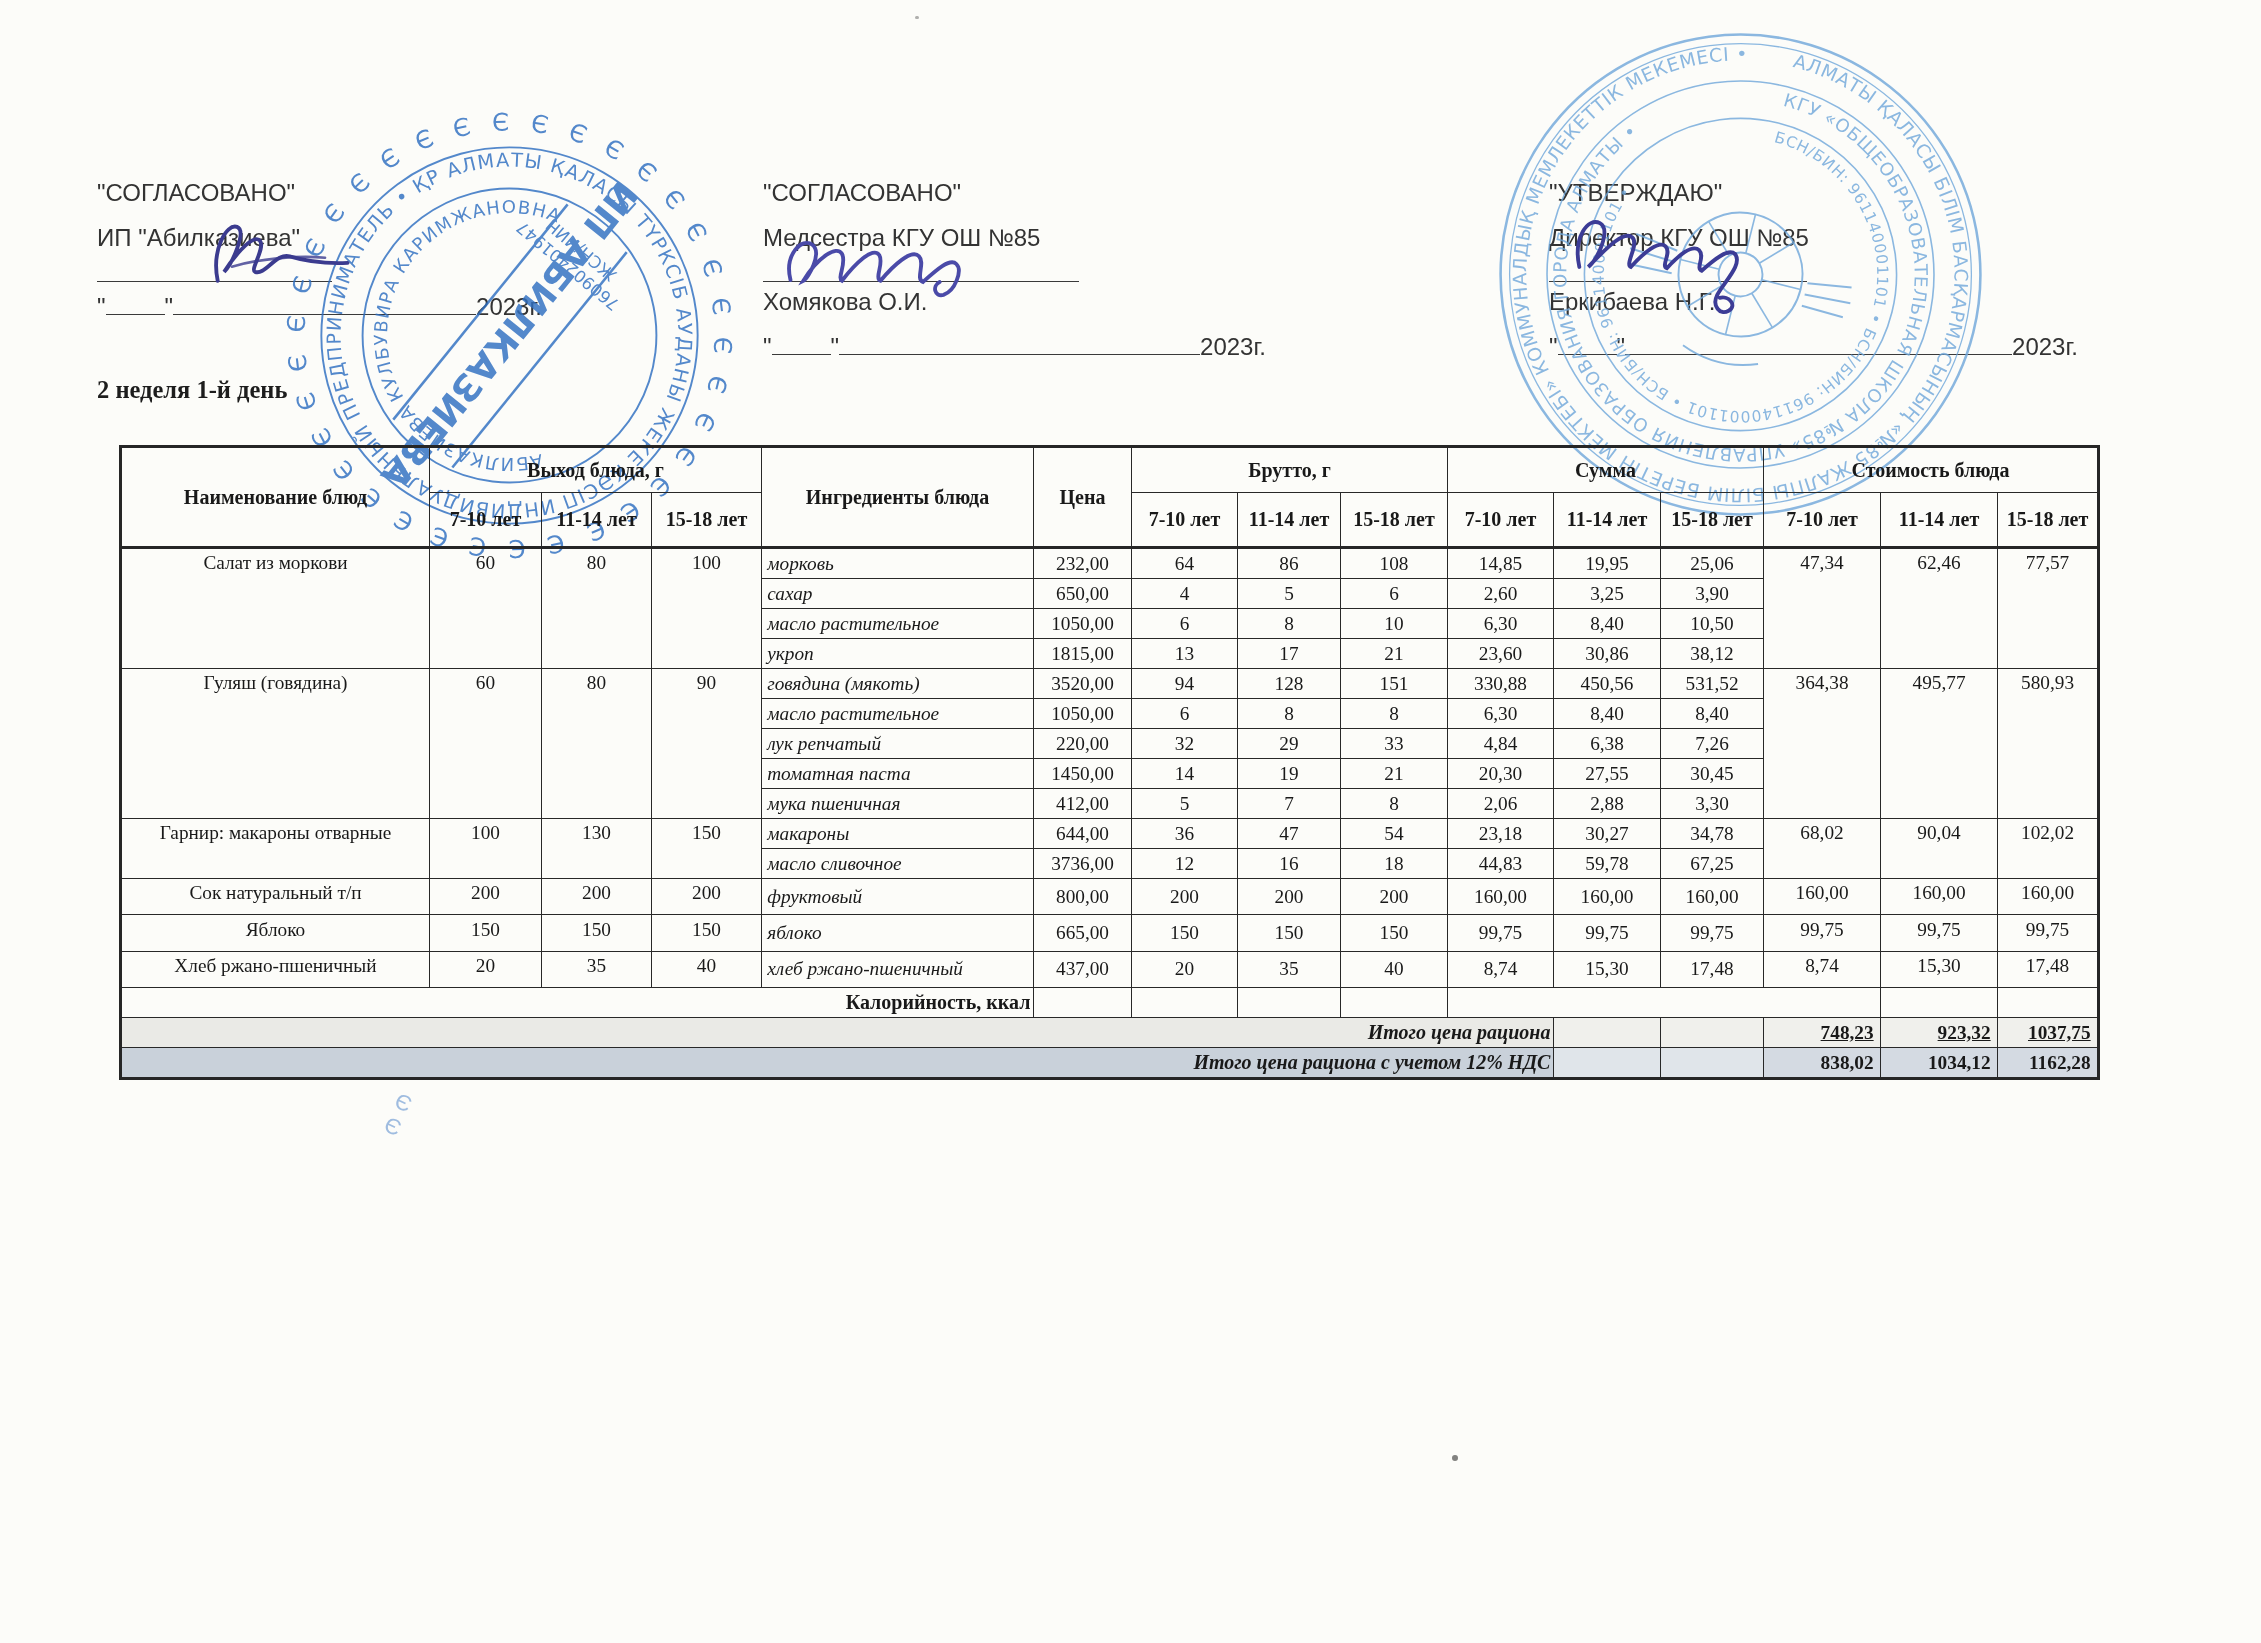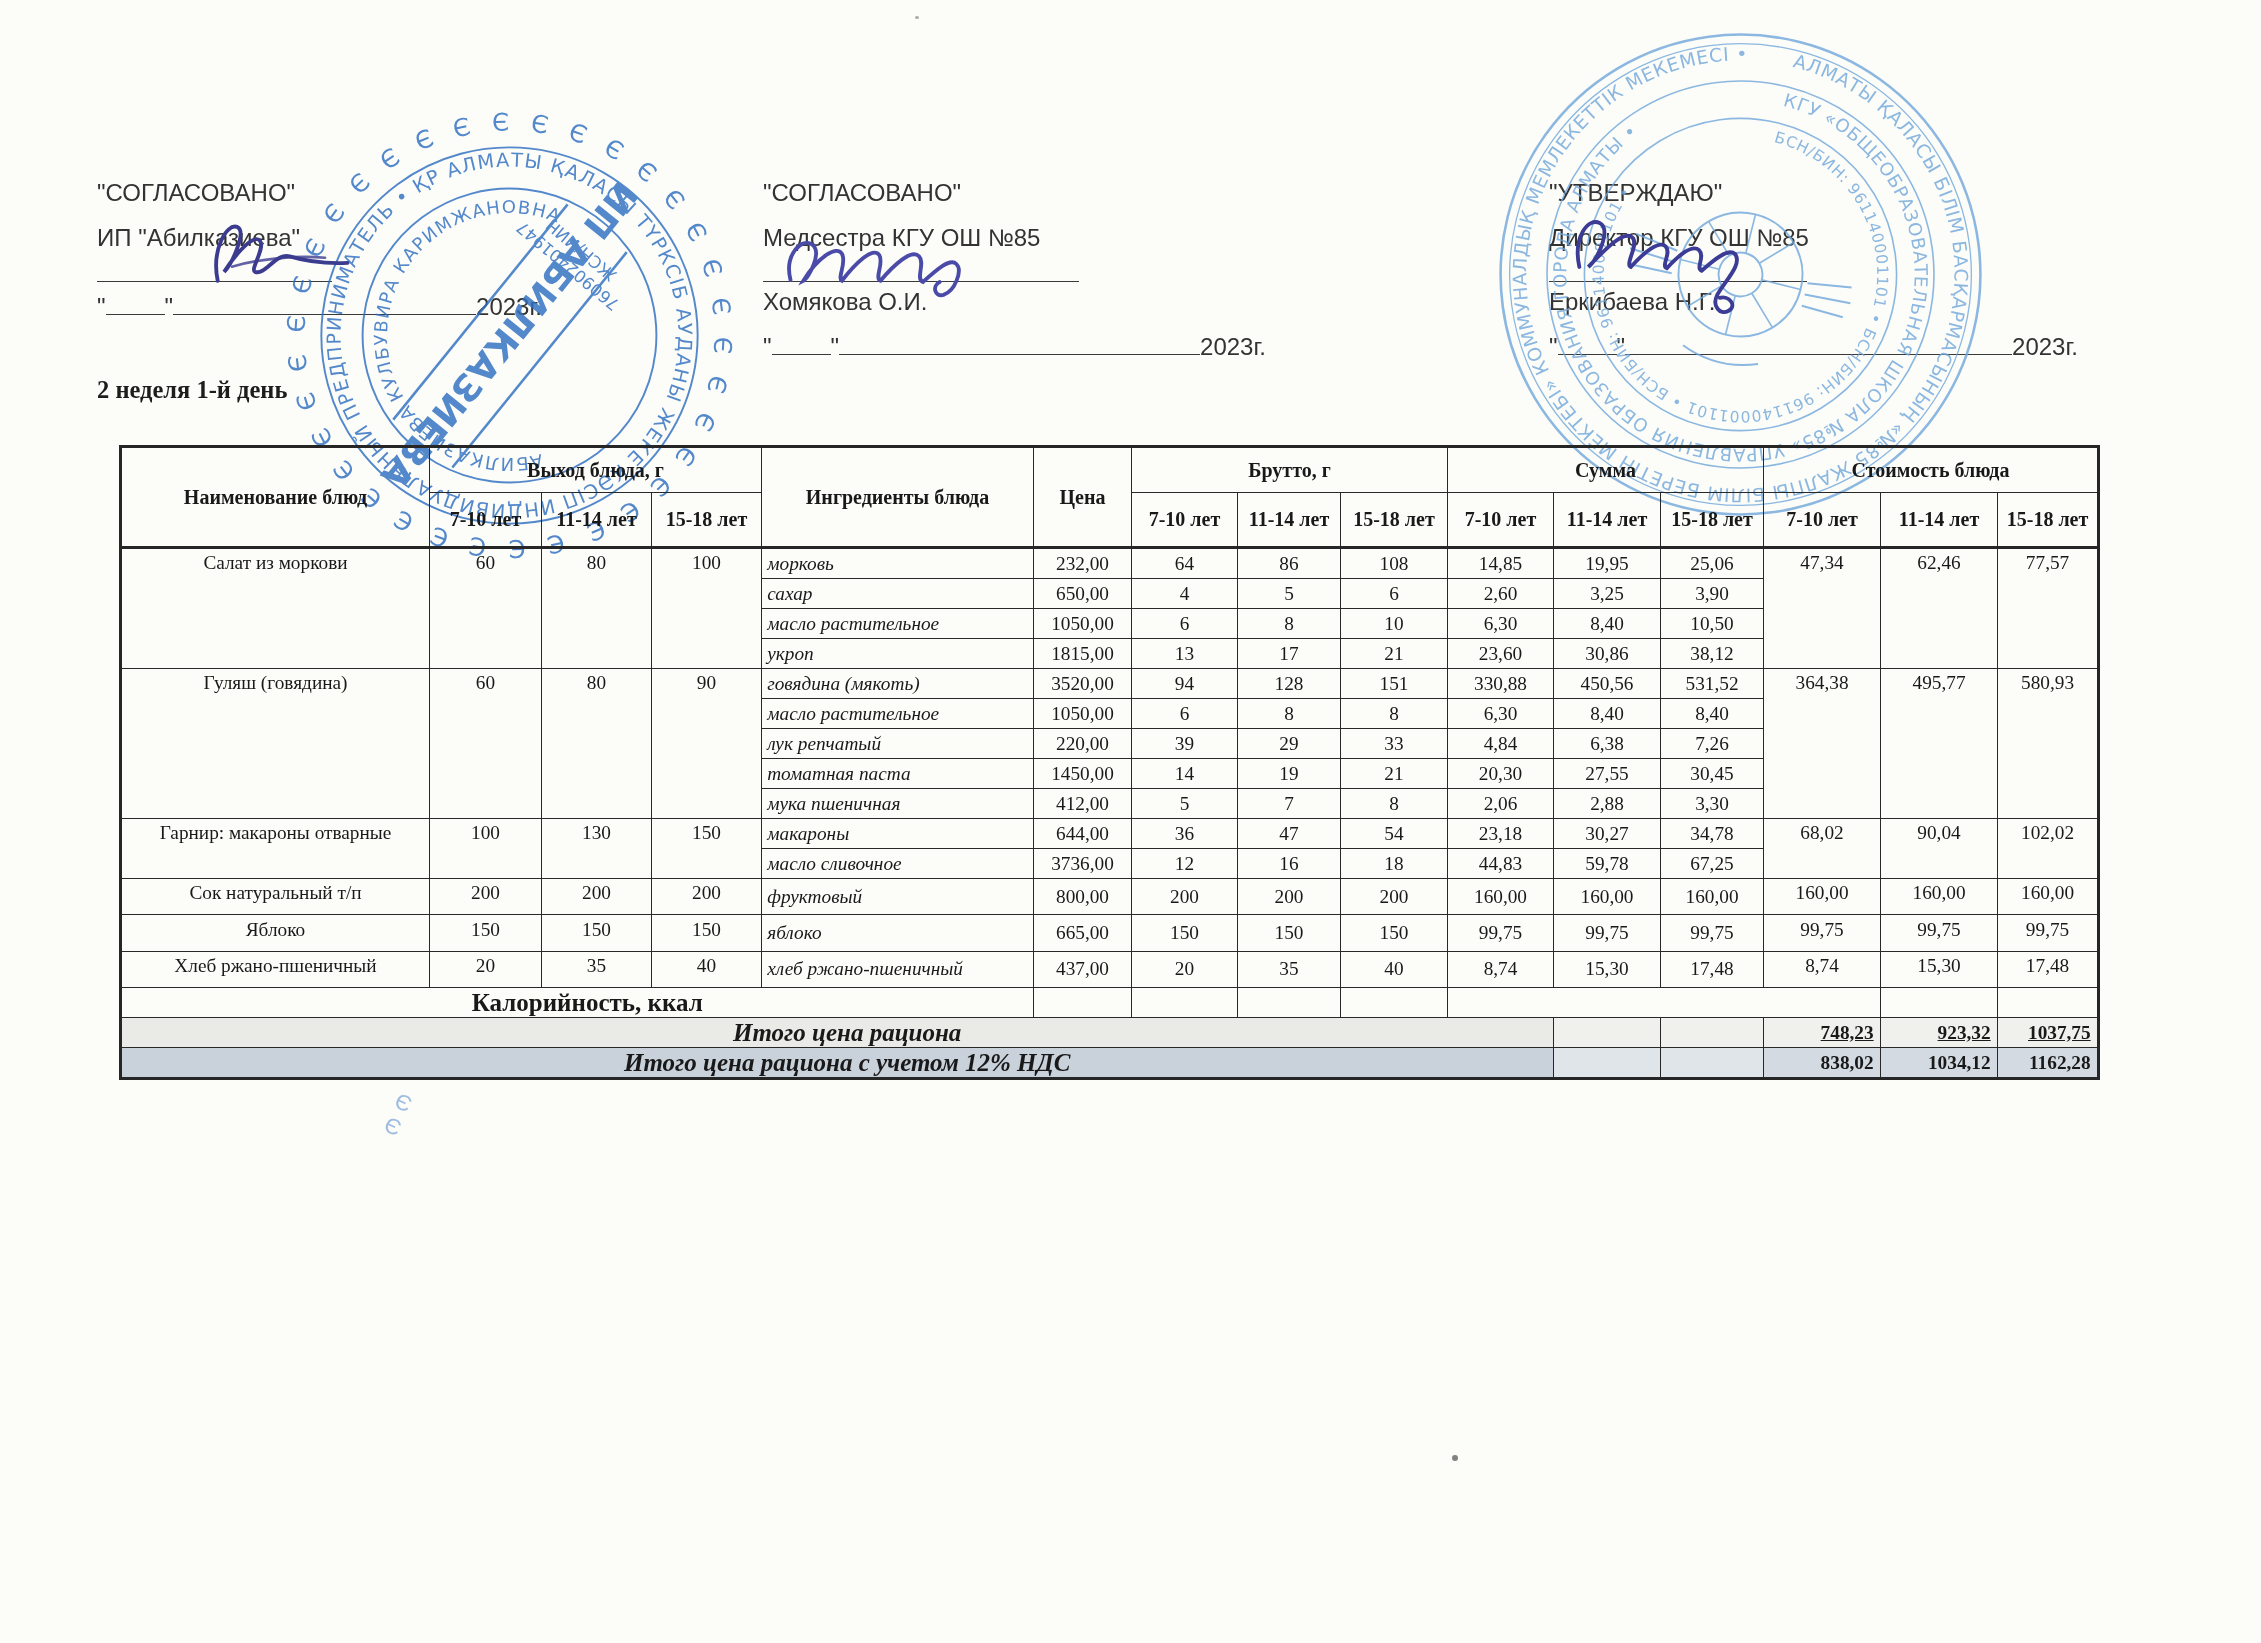--- a/index.html
+++ b/index.html
@@ -34,21 +34,21 @@
     border:3.2px solid #262626;}
   .menu-table th,.menu-table td{border:1.9px solid #282828;overflow:hidden;white-space:nowrap;}
   .menu-table thead th{font-weight:bold;font-size:20px;text-align:center;vertical-align:middle;padding:1.3px;}
   .menu-table thead tr.h1{height:46px;}
   .menu-table thead tr.h2{height:55px;border-bottom:3.2px solid #262626;}
   .menu-table tbody td{font-size:19.3px;height:29px;vertical-align:middle;padding:0 2.6px;}
   .menu-table td.num{text-align:center;}
   .menu-table td.top{vertical-align:top;padding-top:3.2px;}
   .menu-table td.dish{vertical-align:top;text-align:center;padding:3.2px 3.9px;}
   .menu-table td.ing{text-align:left;padding-left:5.2px;font-style:italic;}
-  .menu-table td.flabel{font-weight:bold;text-align:center;padding-left:22px;font-size:25px;}
+  .menu-table td.flabel{font-weight:bold;text-align:right;padding-left:22px;font-size:20px;}
   .menu-table td.it{font-style:italic;}
   .menu-table td.fval{font-weight:bold;text-align:right;padding-right:6.4px;}
   .bg-total{background:#eaeae6;margin-top:18px;}
   .bg-total-val{background:#f0f0ec;text-decoration:underline;}
   .bg-vat{background:#c9d1da;}
   .bg-vat-mid{background:#e0e5ea;}
   .bg-vat-val{background:#d4dae2;}
 
   
   .artifact{position:absolute;pointer-events:none;}
@@ -277,21 +277,21 @@
             <td class="num">6</td>
             <td class="num">8</td>
             <td class="num">8</td>
             <td class="num">6,30</td>
             <td class="num">8,40</td>
             <td class="num">8,40</td>
           </tr>
           <tr>
             <td class="ing">лук репчатый</td>
             <td class="num">220,00</td>
-            <td class="num">39</td>
+            <td class="num">32</td>
             <td class="num">29</td>
             <td class="num">33</td>
             <td class="num">4,84</td>
             <td class="num">6,38</td>
             <td class="num">7,26</td>
           </tr>
           <tr>
             <td class="ing">томатная паста</td>
             <td class="num">1450,00</td>
             <td class="num">14</td>

